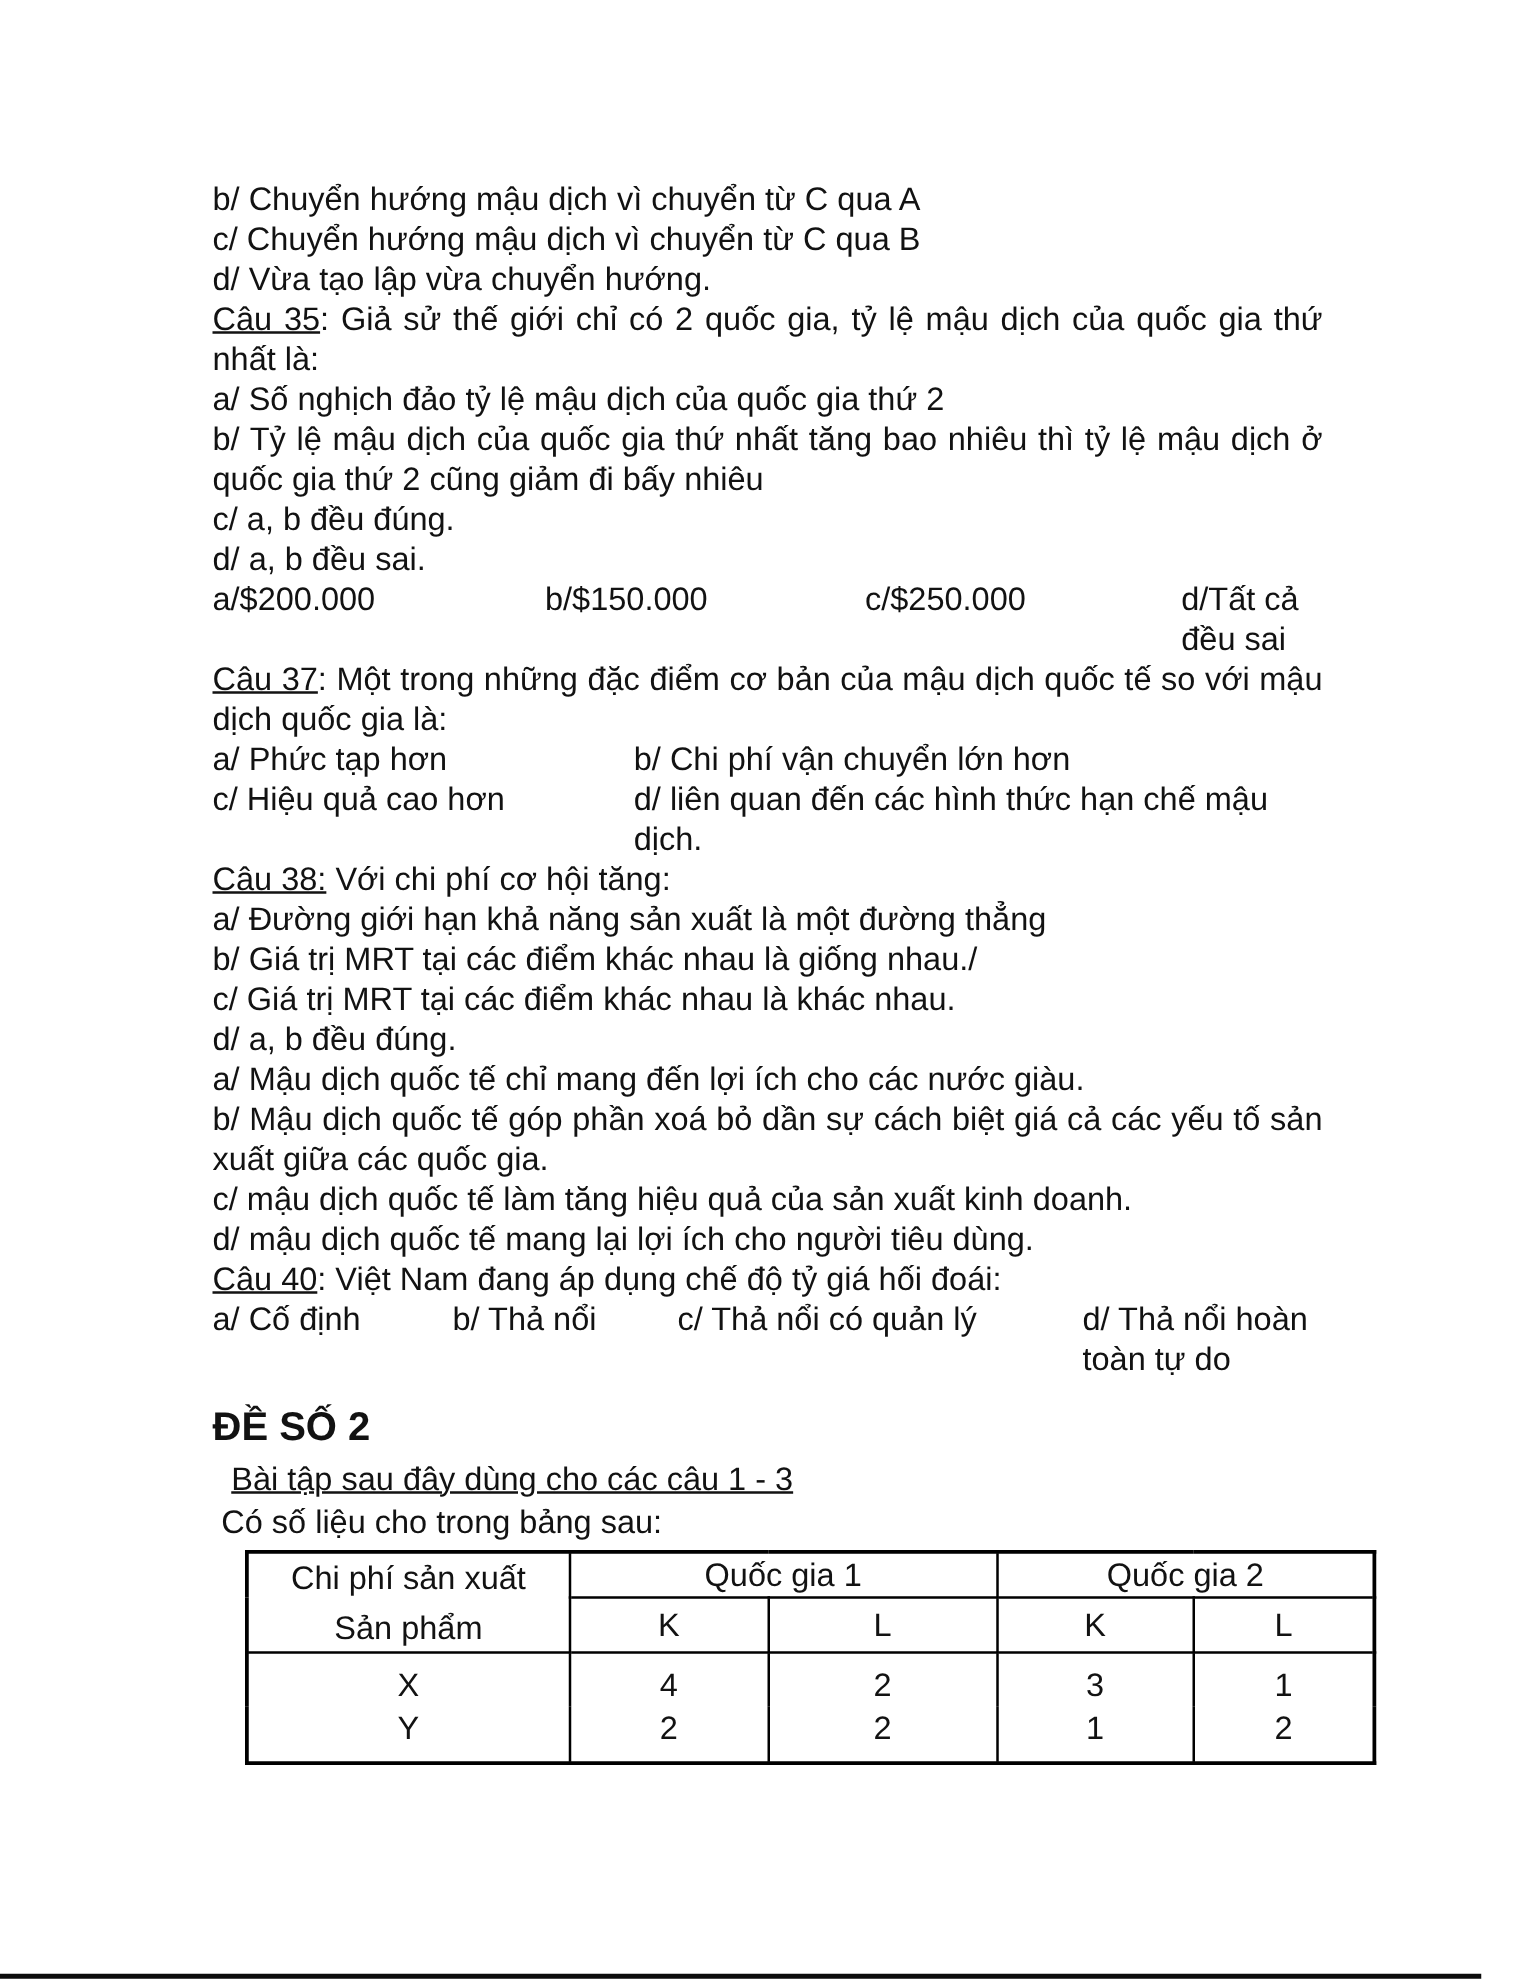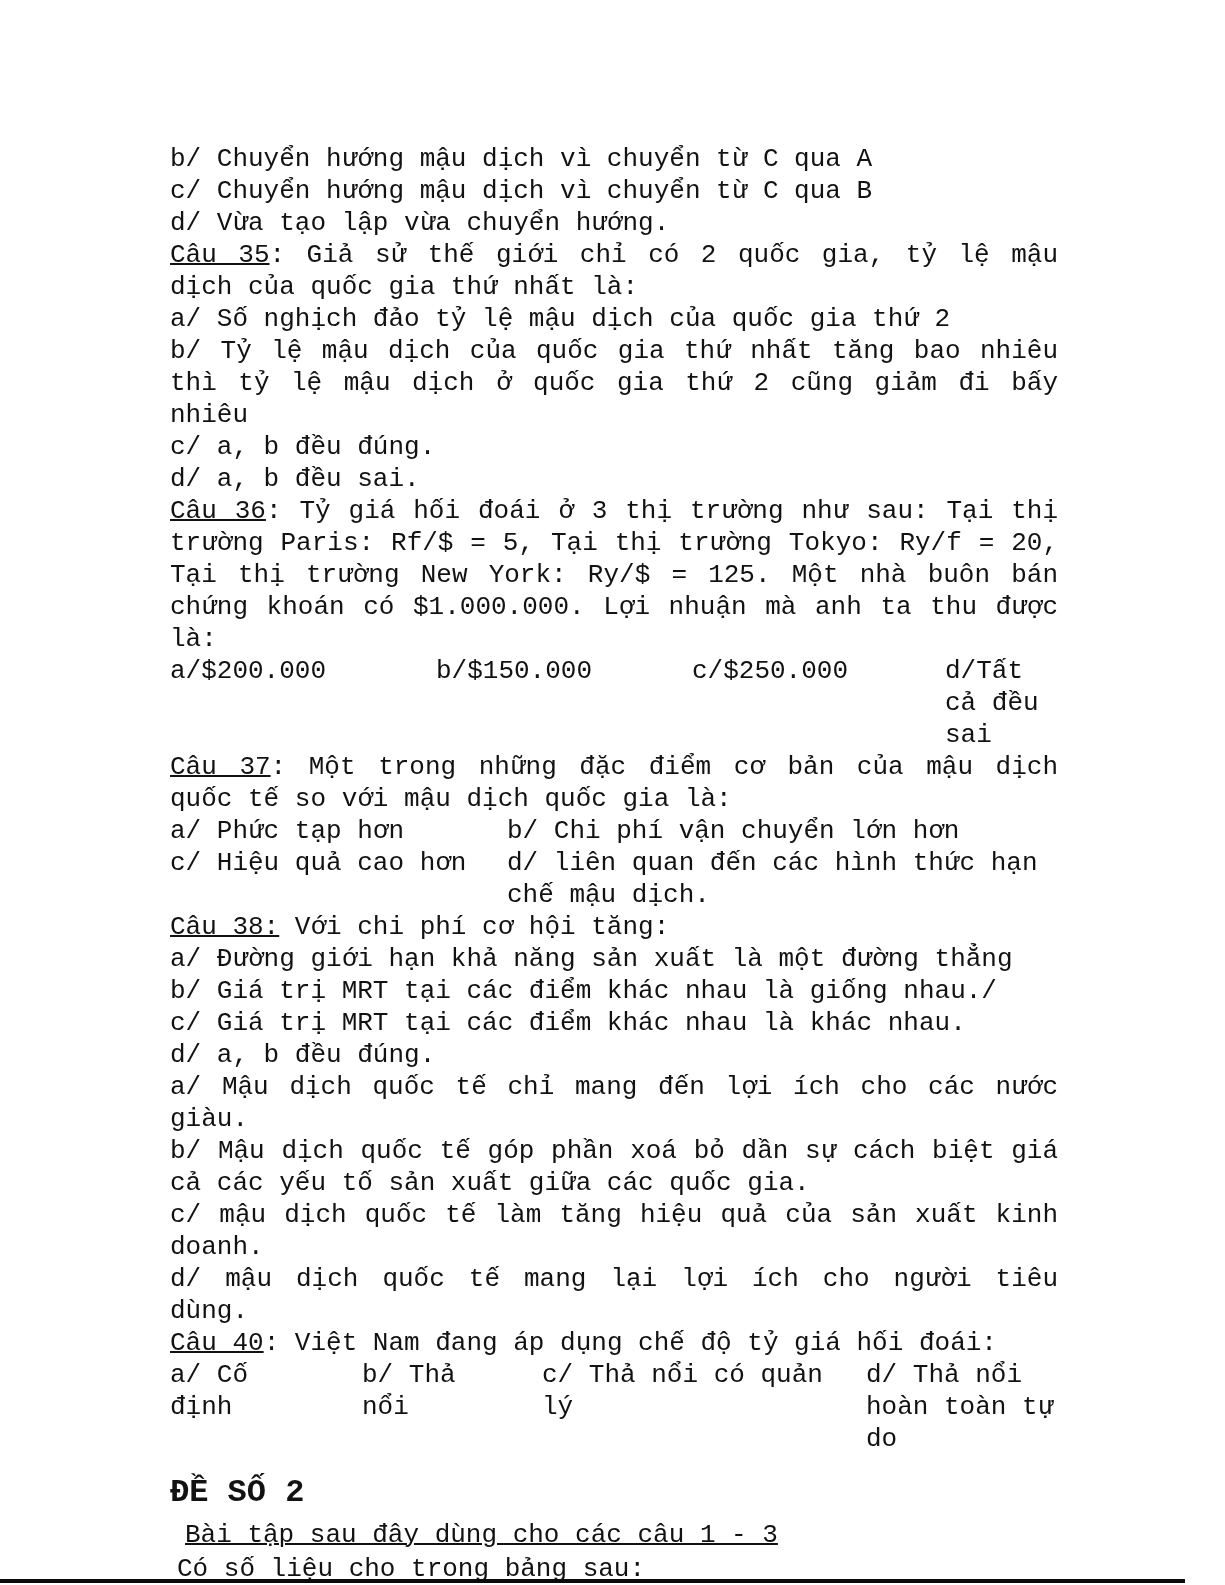--- a/index.html
+++ b/index.html
@@ -2,21 +2,21 @@
 <html><head>
 <meta charset="utf-8">
 <style>
   html, body { margin: 0; padding: 0; background: #ffffff; }
   .page {
     position: relative;
     width: 1219px;
     height: 1585px;
     background: #ffffff;
     color: #121212;
-    font-family: Liberation Mono, monospace;
+    font-family: Liberation Sans, sans-serif;
     overflow: hidden;
   }
   .content {
     position: absolute;
     left: 170px;
     top: 143px;
     width: 888px;
     font-size: 26px;
     line-height: 32px;
   }
@@ -83,21 +83,20 @@
     <p class="line">b/ Chuyển hướng mậu dịch vì chuyển từ C qua A</p>
     <p class="line">c/ Chuyển hướng mậu dịch vì chuyển từ C qua B</p>
     <p class="line">d/ Vừa tạo lập vừa chuyển hướng.</p>
 
     <p class="para"><span class="ul">Câu 35</span><span>: Giả sử thế giới chỉ có 2 quốc gia, tỷ lệ mậu dịch của quốc gia thứ nhất là:</span></p>
     <p class="para">a/ Số nghịch đảo tỷ lệ mậu dịch của quốc gia thứ 2</p>
     <p class="para">b/ Tỷ lệ mậu dịch của quốc gia thứ nhất tăng bao nhiêu thì tỷ lệ mậu dịch ở quốc gia thứ 2 cũng giảm đi bấy nhiêu</p>
     <p class="para">c/ a, b đều đúng.</p>
     <p class="para">d/ a, b đều sai.</p>
 
-    <p class="para"><span class="ul">Câu 36</span><span>: Tỷ giá hối đoái ở 3 thị trường như sau: Tại thị trường Paris: Rf/$ = 5, Tại thị trường Tokyo: Ry/f = 20, Tại thị trường New York: Ry/$ = 125. Một nhà buôn bán chứng khoán có $1.000.000. Lợi nhuận mà anh ta thu được là:</span></p>
     <div class="opt-row cols-36">
       <span>a/$200.000</span>
       <span>b/$150.000</span>
       <span>c/$250.000</span>
       <span>d/Tất cả đều sai</span>
     </div>
 
     <p class="para"><span class="ul">Câu 37</span><span>: Một trong những đặc điểm cơ bản của mậu dịch quốc tế so với mậu dịch quốc gia là:</span></p>
     <div class="opt-row cols-2">
       <span>a/ Phức tạp hơn</span>

